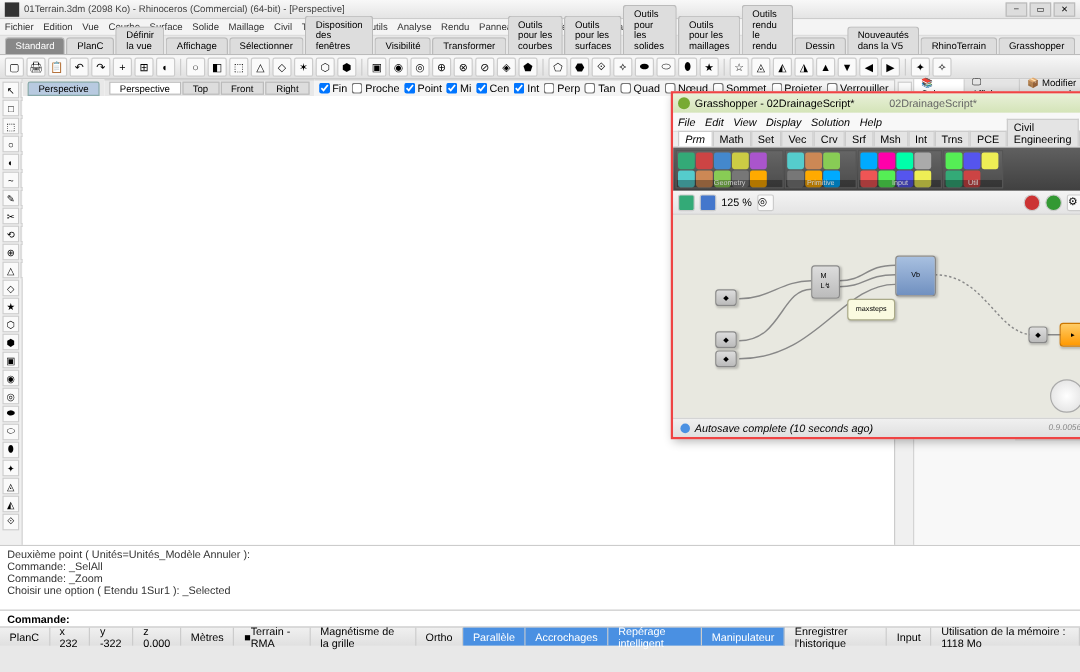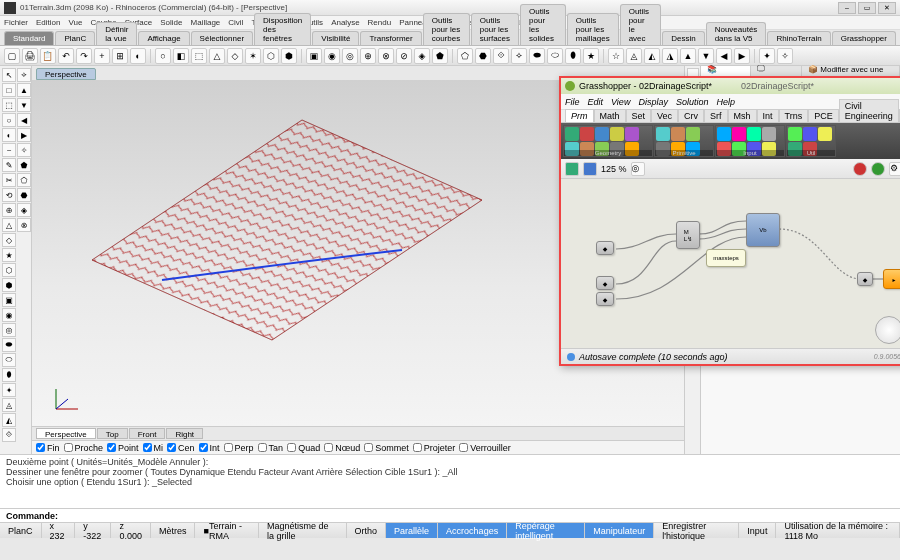--- a/index.html
+++ b/index.html
@@ -13,21 +13,21 @@
 .menubar span { font-size:8px; color:#333; cursor:default; }
 .tabbar { height:16px; background:#e8e8e8; display:flex; align-items:flex-end; padding:0 4px; gap:1px; border-bottom:1px solid #bbb; }
 .tabbar .tab { padding:2px 8px; background:#ddd; border:1px solid #bbb; border-bottom:none; font-size:8px; border-radius:3px 3px 0 0; }
 .tabbar .tab.active { background:#888; color:#fff; }
 .toolbar { height:20px; background:linear-gradient(#f8f8f8,#e0e0e0); display:flex; align-items:center; padding:0 4px; gap:2px; border-bottom:1px solid #ccc; }
 .tbtn { width:16px; height:16px; background:#fafafa; border:1px solid #ccc; border-radius:2px; display:flex; align-items:center; justify-content:center; font-size:9px; }
 .tsep { width:1px; height:14px; background:#ccc; margin:0 2px; }
 .main { display:flex; height:388px; }
 .lefttools { width:32px; background:#f0f0f0; border-right:1px solid #ccc; display:flex; flex-direction:column; flex-wrap:wrap; padding:2px; gap:1px; align-content:flex-start; }
 .lefttools .lt { width:14px; height:14px; background:#fafafa; border:1px solid #ccc; font-size:8px; display:flex; align-items:center; justify-content:center; }
-.viewport-wrap { flex:1; display:flex; flex-direction:column; background:#fff; position:relative; }
+.viewport-wrap { flex:1; display:flex; flex-direction:row; background:#fff; position:relative; }
 .vptabs { height:14px; background:#e8e8e8; display:flex; padding:2px 4px 0; gap:1px; }
 .vptab { padding:1px 8px; background:#b8cae0; border:1px solid #8aa; font-size:8px; border-radius:2px 2px 0 0; }
 .viewport { flex:1; background:linear-gradient(180deg,#d0d0d0 0%,#eaeaea 60%,#f4f4f4 100%); position:relative; overflow:hidden; }
 .terrain { position:absolute; left:40px; top:30px; width:420px; height:240px; }
 .axes { position:absolute; left:20px; bottom:12px; font-size:7px; color:#555; }
 .righttools { width:16px; background:#f0f0f0; border-left:1px solid #ccc; display:flex; flex-direction:column; padding:2px; gap:1px; }
 .righttools .rt { width:12px; height:12px; background:#fafafa; border:1px solid #ccc; }
 .rightpanel { width:200px; background:#f4f4f4; border-left:1px solid #ccc; display:flex; flex-direction:column; }
 .rp-tabs { height:16px; display:flex; background:#e4e4e4; border-bottom:1px solid #ccc; }
 .rp-tab { padding:2px 6px; font-size:8px; display:flex; align-items:center; gap:2px; border-right:1px solid #ccc; }
@@ -120,21 +120,21 @@
     <div class="tab">Définir la vue</div>
     <div class="tab">Affichage</div>
     <div class="tab">Sélectionner</div>
     <div class="tab">Disposition des fenêtres</div>
     <div class="tab">Visibilité</div>
     <div class="tab">Transformer</div>
     <div class="tab">Outils pour les courbes</div>
     <div class="tab">Outils pour les surfaces</div>
     <div class="tab">Outils pour les solides</div>
     <div class="tab">Outils pour les maillages</div>
-    <div class="tab">Outils pour le avec</div>
+    <div class="tab">Outils rendu le rendu</div>
     <div class="tab">Dessin</div>
     <div class="tab">Nouveautés dans la V5</div>
     <div class="tab">RhinoTerrain</div>
     <div class="tab">Grasshopper</div>
   </div>
 
 <div class="toolbar" id="toolbar">
     <div class="tbtn">▢</div>
     <div class="tbtn">🖨</div>
     <div class="tbtn">📋</div>
@@ -375,21 +375,22 @@
       <div class="prow">
           <div class="plabel">Cible Z</div>
           <div class="pval">-36.795</div>
         </div>
     </div>
   </div>
 </div>
 
 <div class="cmdarea" id="cmdarea">
     <div>Deuxième point ( Unités=Unités_Modèle  Annuler ):</div>
-    <div>Dessiner une fenêtre pour zoomer ( Toutes  Dynamique  Etendu  Facteur  Avant  Arrière  Sélection  Cible  1Sur1 ): _All</div>
+    <div>Commande: _SelAll</div>
+    <div>Commande: _Zoom</div>
     <div>Choisir une option ( Etendu  1Sur1 ): _Selected</div>
   </div>
 <div class="cmdinput">
     <b style="margin-right:4px">Commande:</b>
   </div>
 
 <div class="statusbar" id="statusbar">
     <div class="sb-cell">PlanC</div>
     <div class="sb-cell">x 232</div>
     <div class="sb-cell">y -322</div>

